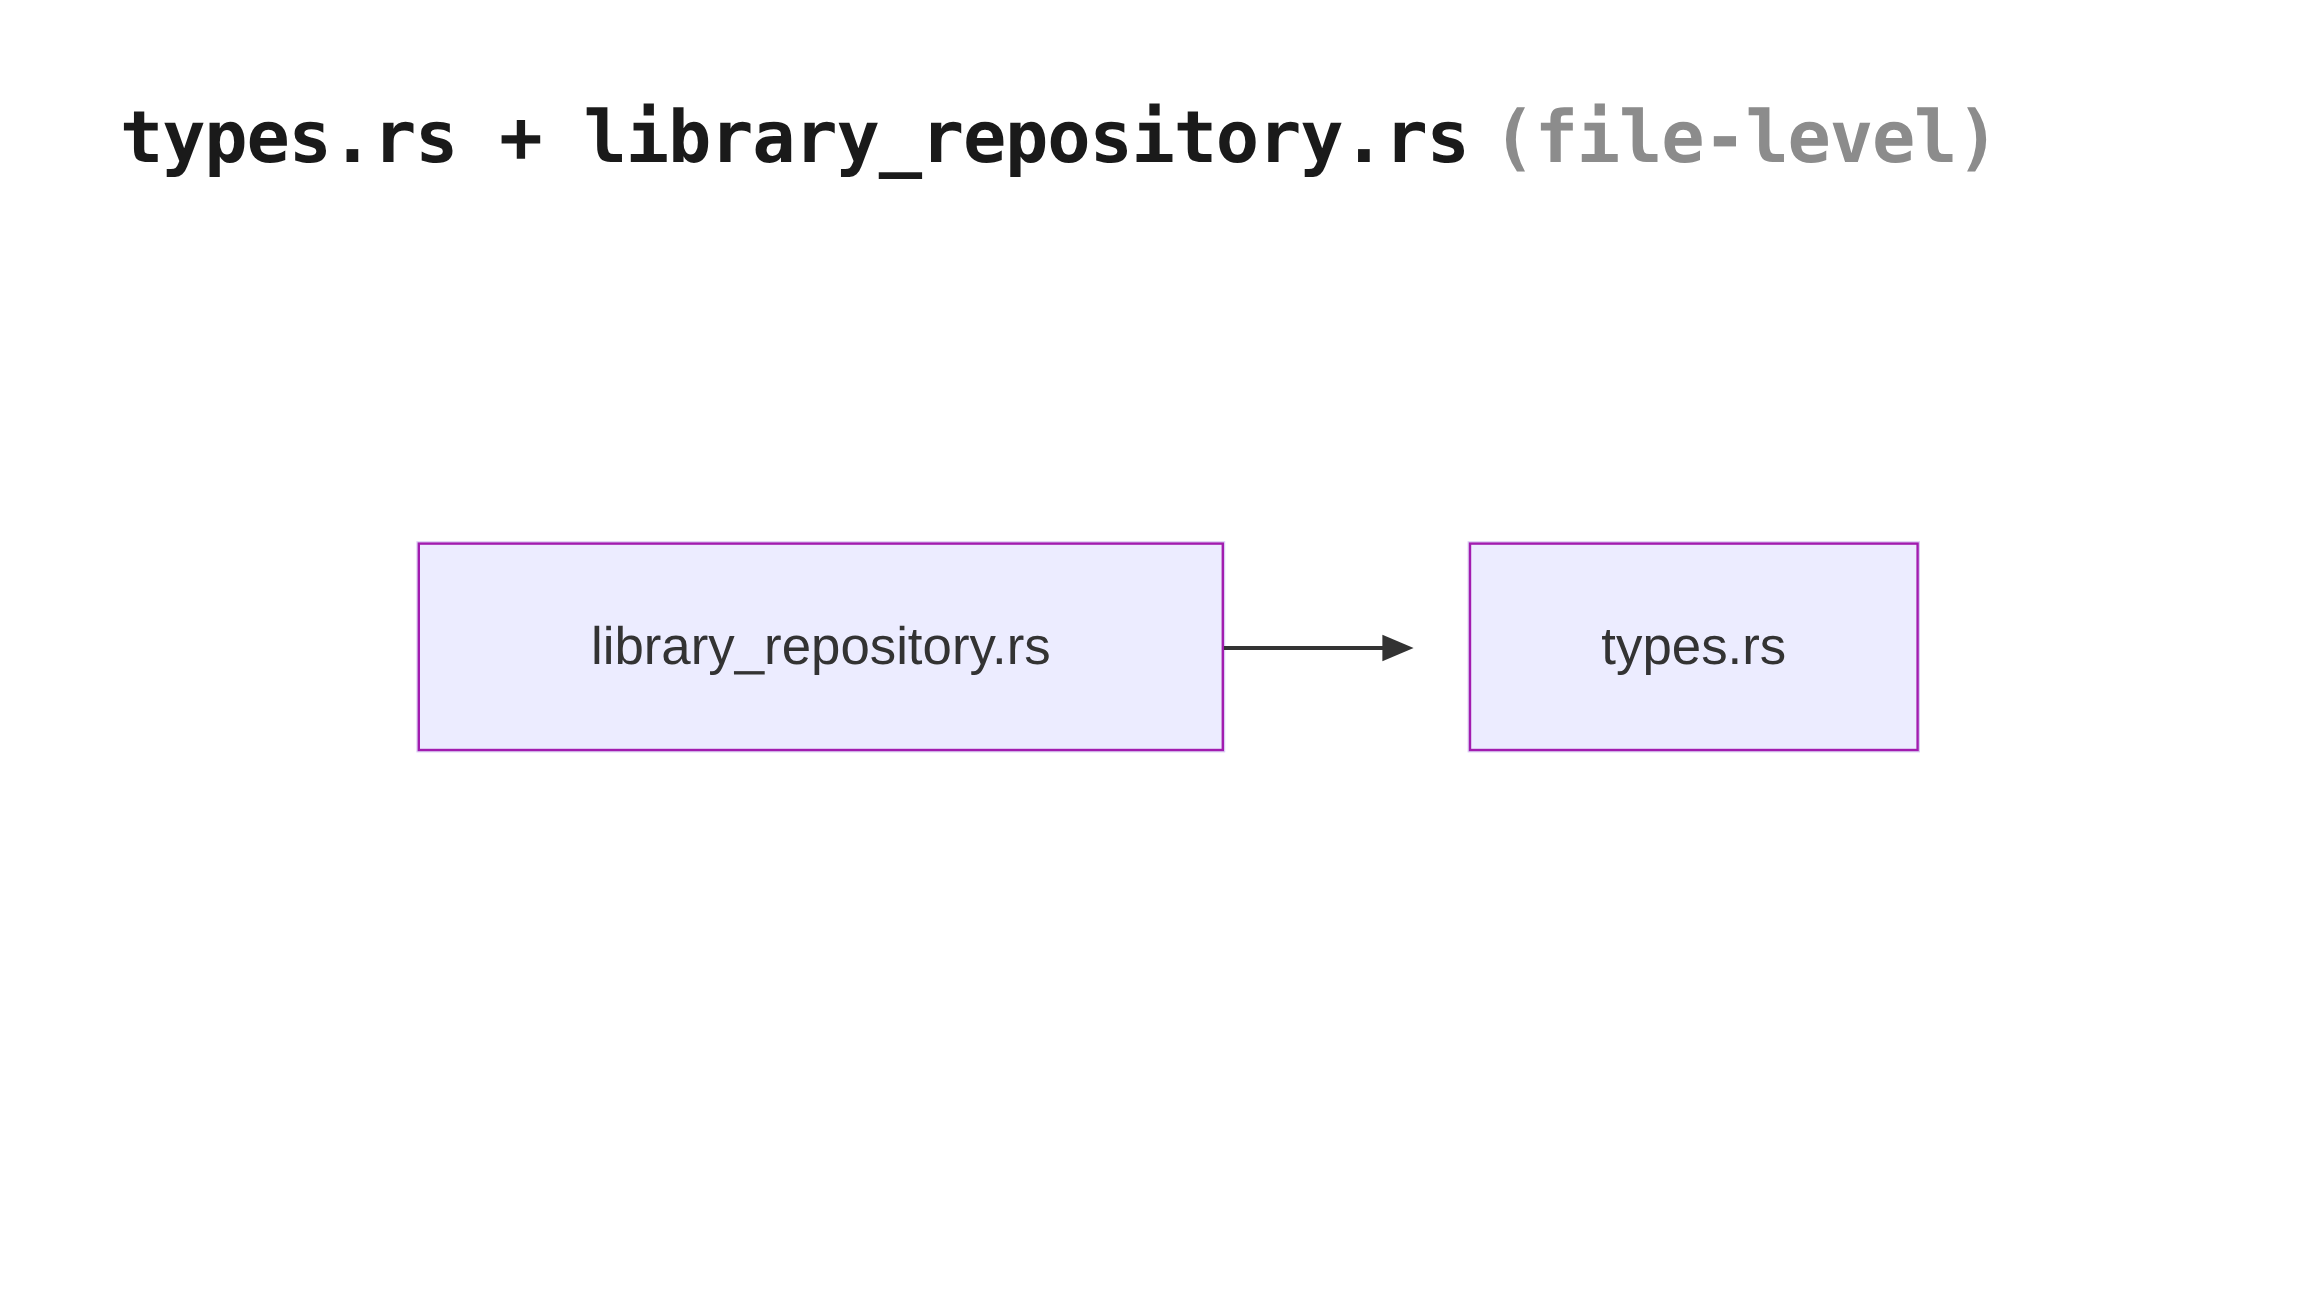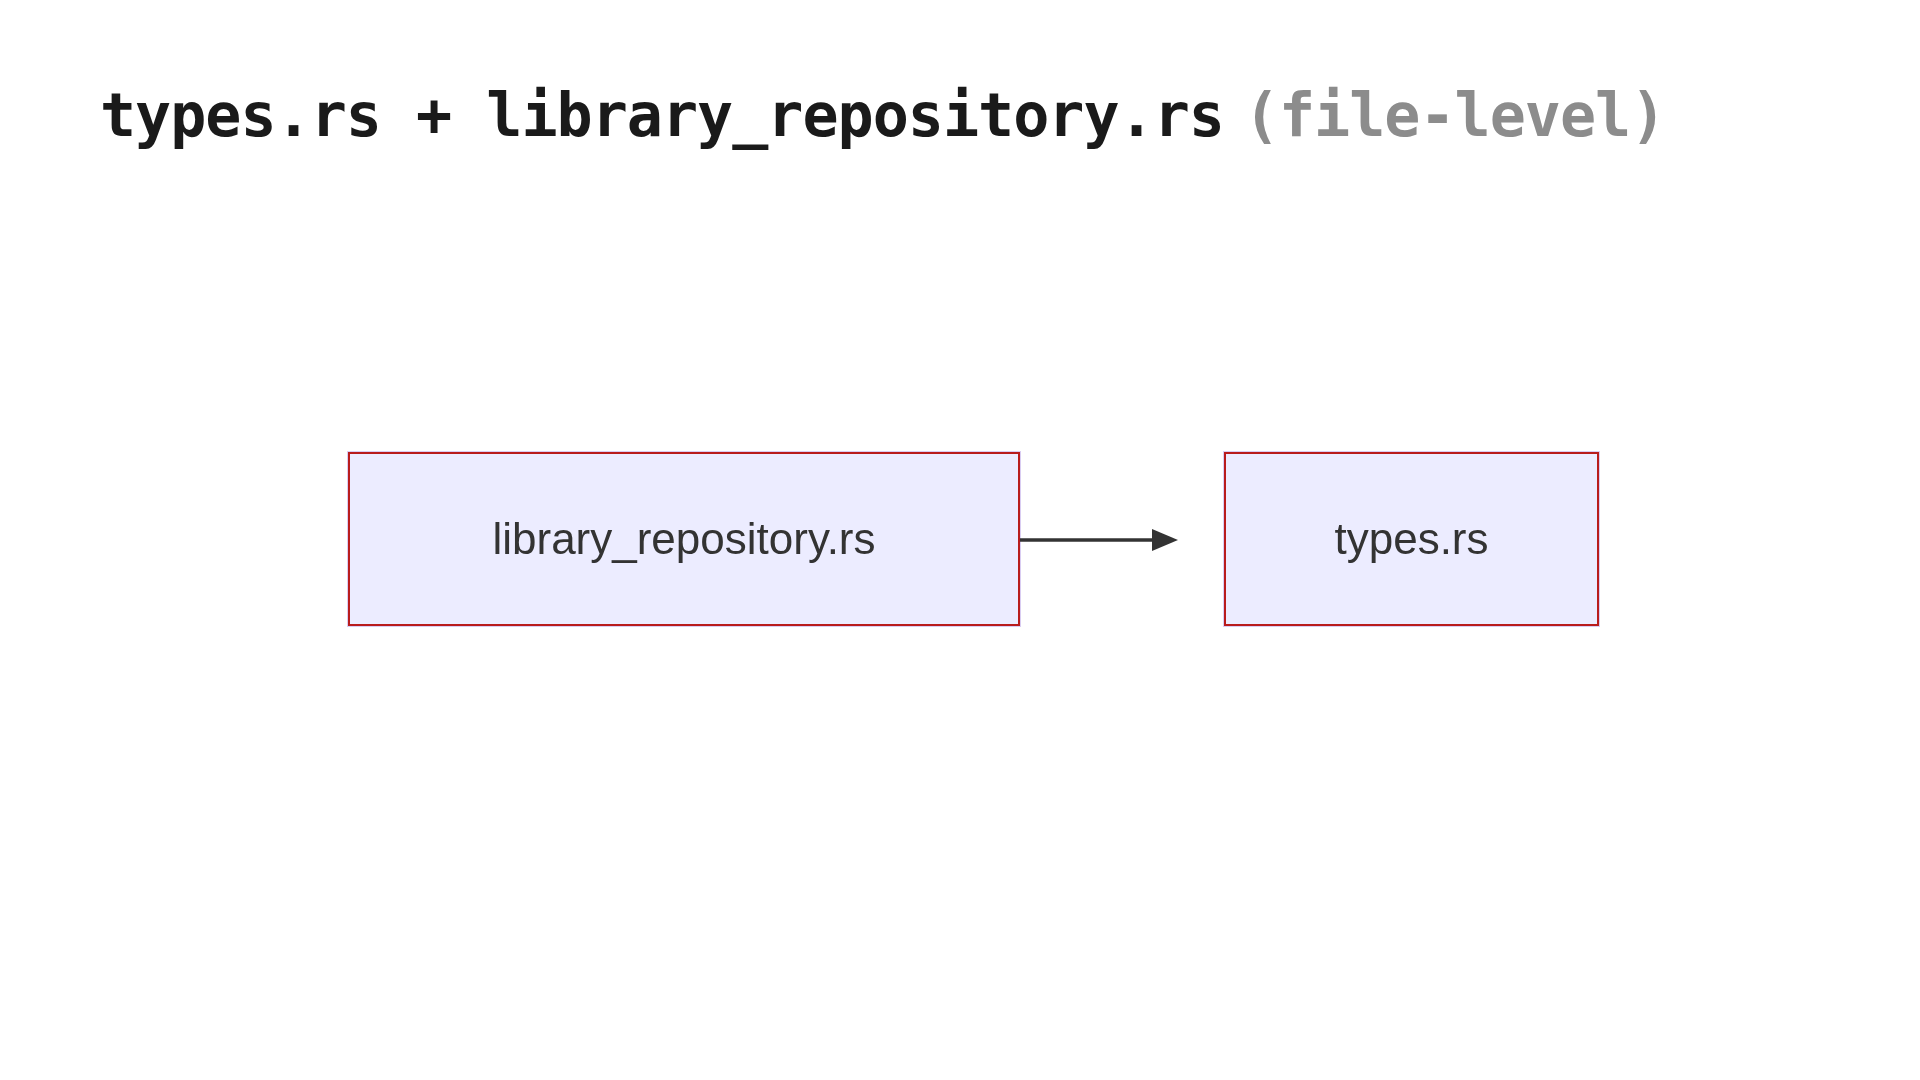--- a/index.html
+++ b/index.html
@@ -36,21 +36,21 @@
   }
   .title-qualifier {
     color: #8c8c8c;
     margin-left: 0.55ch;
   }
 
   
   .node {
     position: absolute;
     background: #ECECFF;
-    border: 2px solid #b91c1c;
+    border: 2px solid #a21caf;
     box-shadow: 0 0 0 1px rgba(147, 112, 219, 0.35);
     display: flex;
     align-items: center;
     justify-content: center;
     color: #333333;
     font-size: 44px;
     font-family: "Liberation Sans", "DejaVu Sans", sans-serif;
   }
   .node-left {
     left: 348px;

